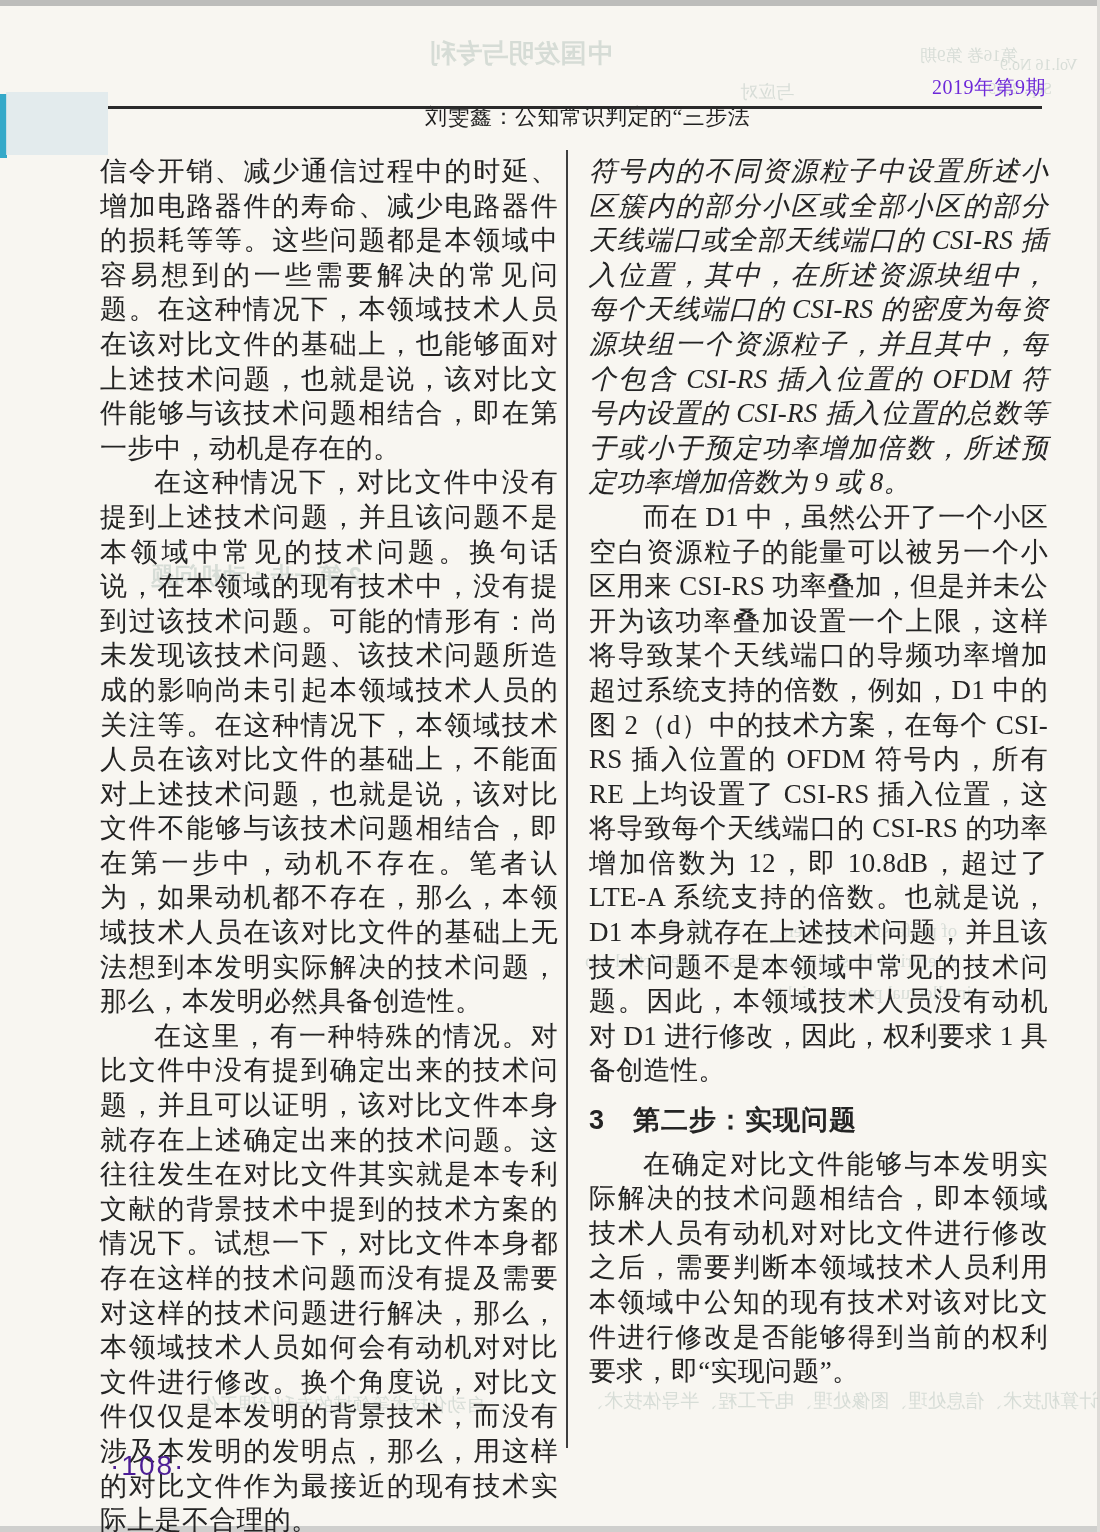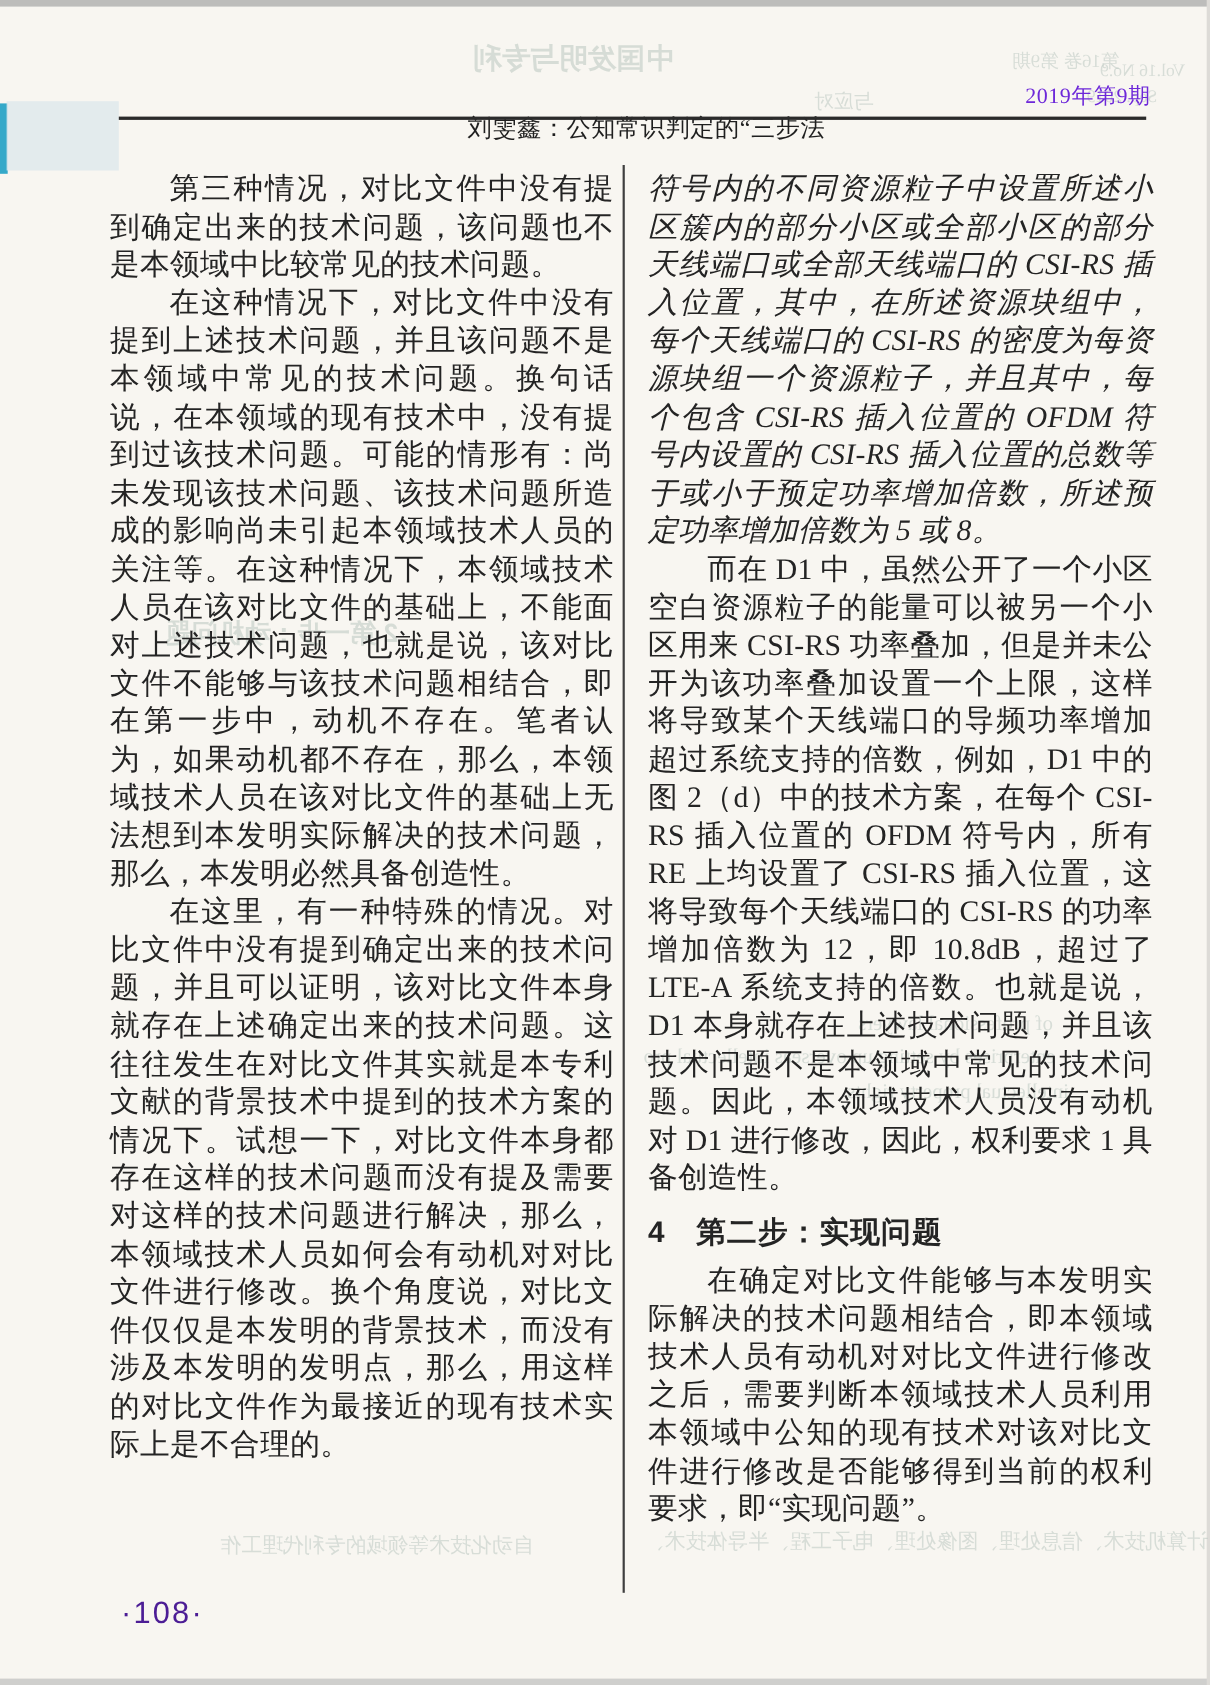--- a/index.html
+++ b/index.html
@@ -105,26 +105,26 @@
       <div class="bt" style="left: 770px; top: 982px; font-size: 19px;">intellectual property rights</div>
       <div class="bt" style="left: 585px; top: 1388px; font-size: 19px;">计算机技术、信息处理、图像处理、电子工程、半导体技术、</div>
       <div class="bt" style="left: 200px; top: 1392px; font-size: 19px;">自动化技术等领域的专利代理工作</div>
     </div>
 
   <div class="header-title">刘雯鑫：公知常识判定的“三步法</div>
   <div class="header-issue">2019年第9期</div>
   <div class="header-rule"></div>
 
   <div class="col col-left" id="col-left">
-      <p class="para indent">第三种情况，对比文件中没有提到确定出来的技术问题，该问题也不是本领域中比较常见的技术问题。</p>
+      <p class="para">信令开销、减少通信过程中的时延、增加电路器件的寿命、减少电路器件的损耗等等。这些问题都是本领域中容易想到的一些需要解决的常见问题。在这种情况下，本领域技术人员在该对比文件的基础上，也能够面对上述技术问题，也就是说，该对比文件能够与该技术问题相结合，即在第一步中，动机是存在的。</p>
       <p class="para indent">在这种情况下，对比文件中没有提到上述技术问题，并且该问题不是本领域中常见的技术问题。换句话说，在本领域的现有技术中，没有提到过该技术问题。可能的情形有：尚未发现该技术问题、该技术问题所造成的影响尚未引起本领域技术人员的关注等。在这种情况下，本领域技术人员在该对比文件的基础上，不能面对上述技术问题，也就是说，该对比文件不能够与该技术问题相结合，即在第一步中，动机不存在。笔者认为，如果动机都不存在，那么，本领域技术人员在该对比文件的基础上无法想到本发明实际解决的技术问题，那么，本发明必然具备创造性。</p>
       <p class="para indent">在这里，有一种特殊的情况。对比文件中没有提到确定出来的技术问题，并且可以证明，该对比文件本身就存在上述确定出来的技术问题。这往往发生在对比文件其实就是本专利文献的背景技术中提到的技术方案的情况下。试想一下，对比文件本身都存在这样的技术问题而没有提及需要对这样的技术问题进行解决，那么，本领域技术人员如何会有动机对对比文件进行修改。换个角度说，对比文件仅仅是本发明的背景技术，而没有涉及本发明的发明点，那么，用这样的对比文件作为最接近的现有技术实际上是不合理的。</p>
     </div>
   <div class="col-divider"></div>
   <div class="col col-right" id="col-right">
-      <p class="para claim">符号内的不同资源粒子中设置所述小区簇内的部分小区或全部小区的部分天线端口或全部天线端口的 CSI-RS 插入位置，其中，在所述资源块组中，每个天线端口的 CSI-RS 的密度为每资源块组一个资源粒子，并且其中，每个包含 CSI-RS 插入位置的 OFDM 符号内设置的 CSI-RS 插入位置的总数等于或小于预定功率增加倍数，所述预定功率增加倍数为 5 或 8。</p>
+      <p class="para claim">符号内的不同资源粒子中设置所述小区簇内的部分小区或全部小区的部分天线端口或全部天线端口的 CSI-RS 插入位置，其中，在所述资源块组中，每个天线端口的 CSI-RS 的密度为每资源块组一个资源粒子，并且其中，每个包含 CSI-RS 插入位置的 OFDM 符号内设置的 CSI-RS 插入位置的总数等于或小于预定功率增加倍数，所述预定功率增加倍数为 9 或 8。</p>
       <p class="para indent">而在 D1 中，虽然公开了一个小区空白资源粒子的能量可以被另一个小区用来 CSI-RS 功率叠加，但是并未公开为该功率叠加设置一个上限，这样将导致某个天线端口的导频功率增加超过系统支持的倍数，例如，D1 中的图 2（d）中的技术方案，在每个 CSI-RS 插入位置的 OFDM 符号内，所有 RE 上均设置了 CSI-RS 插入位置，这将导致每个天线端口的 CSI-RS 的功率增加倍数为 12，即 10.8dB，超过了 LTE-A 系统支持的倍数。也就是说，D1 本身就存在上述技术问题，并且该技术问题不是本领域中常见的技术问题。因此，本领域技术人员没有动机对 D1 进行修改，因此，权利要求 1 具备创造性。</p>
-      <p class="sec-heading">4　第二步：实现问题</p>
+      <p class="sec-heading">3　第二步：实现问题</p>
       <p class="para indent">在确定对比文件能够与本发明实际解决的技术问题相结合，即本领域技术人员有动机对对比文件进行修改之后，需要判断本领域技术人员利用本领域中公知的现有技术对该对比文件进行修改是否能够得到当前的权利要求，即“实现问题”。</p>
     </div>
 
   <div class="footer-page-number">·108·</div>
 </div>
 
 </body></html>

